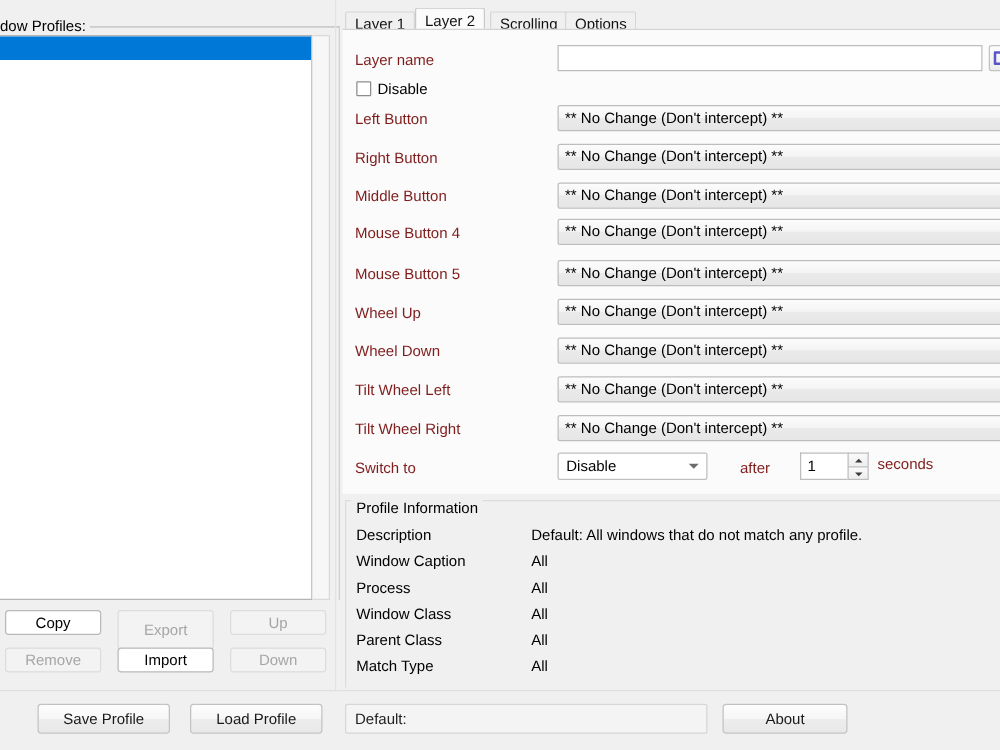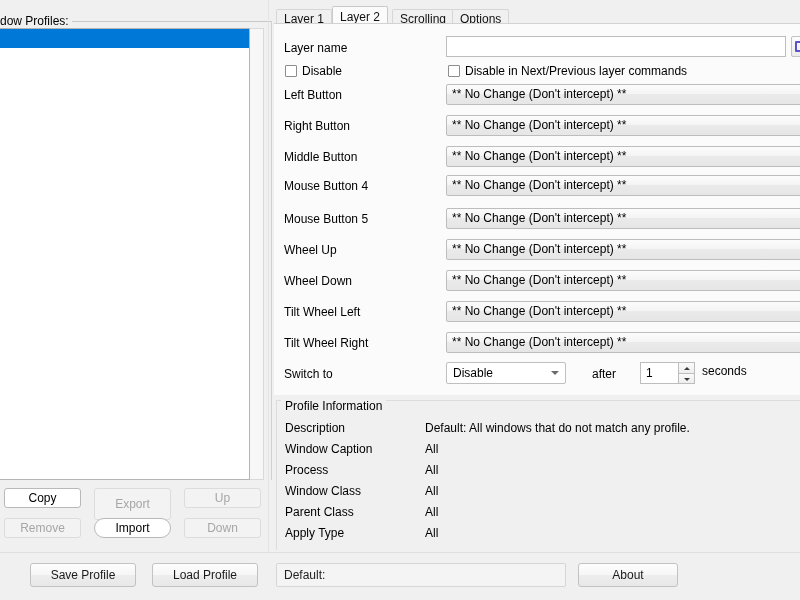--- a/index.html
+++ b/index.html
@@ -77,21 +77,21 @@
     top: 0px; height: 23px; line-height: 21px;
     background: #fbfbfb; border: 1px solid #c9c9c9; border-bottom: 1px solid #fbfbfb;
     font-weight: normal;
   }
   #tabpage {
     position: absolute; left: 4px; top: 23px; width: 532px; height: 372px;
     background: #fbfbfb; border-top: 1px solid #d2d2d2;
   }
 
   .f-label {
-    position: absolute; font-size: 12px; color: #000000; white-space: nowrap;
+    position: absolute; font-size: 12px; color: #7f1d1d; white-space: nowrap;
   }
 
   .combo {
     position: absolute; height: 21px;
     background: linear-gradient(to bottom, #fcfcfc 0%, #f4f4f4 48%, #eaeaea 50%, #e6e6e6 100%);
     border: 1px solid #bdbdbd; border-radius: 2px;
     font-size: 12px; color: #000;
     line-height: 19px; padding-left: 5px;
     white-space: nowrap; overflow: hidden;
   }
@@ -200,21 +200,21 @@
       <div class="profile-row selected"></div>
       <div class="profile-row"></div>
     </div>
     <div id="profiles-scroll-trough"></div>
 
     <div class="btn enabled" style="left:4px;  top:488px; width:77px; height:20px;">Copy</div>
     <div class="btn disabled" style="left:94px; top:488px; width:77px; height:32px;">Export</div>
     <div class="btn disabled" style="left:184px;top:488px; width:77px; height:20px;">Up</div>
 
     <div class="btn disabled" style="left:4px;  top:518px; width:77px; height:20px;">Remove</div>
-    <div class="btn enabled" style="left:94px; top:518px; width:77px; height:20px;border-radius:10px;">Import</div>
+    <div class="btn enabled" style="left:94px; top:518px; width:77px; height:20px;">Import</div>
     <div class="btn disabled" style="left:184px;top:518px; width:77px; height:20px;">Down</div>
   </div>
 
   <div id="pane-divider"></div>
 
   <div id="right-panel">
 
     <div id="tabstrip">
       <div class="tab" style="left:0px;">Layer 1</div>
       <div class="tab active" style="left:56px;">Layer 2</div>
@@ -229,24 +229,20 @@
   <input class="textbox" style="left: 446px; top: 36px; width: 340px;" type="text" value="">
   <div id="layername-browse">
     <span class="glyph"></span>
   </div>
 
   <div class="checkbox-wrap" style="left:285px; top:64px;">
     <span class="checkbox-box"></span>
     <span class="checkbox-label">Disable</span>
   </div>
 
-  <div class="checkbox-wrap" style="left:448px; top:64px;">
-    <span class="checkbox-box"></span>
-    <span class="checkbox-label">Disable in Next/Previous layer commands</span>
-  </div>
 
   <div class="f-label" style="left:284px; top:88px;">Left Button</div>
   <div class="combo" style="left:446px; top:84px; width:362px;">** No Change (Don't intercept) **</div>
 
   <div class="f-label" style="left:284px; top:119px;">Right Button</div>
   <div class="combo" style="left:446px; top:115px; width:362px;">** No Change (Don't intercept) **</div>
 
   <div class="f-label" style="left:284px; top:150px;">Middle Button</div>
   <div class="combo" style="left:446px; top:146px; width:362px;">** No Change (Don't intercept) **</div>
 
@@ -298,21 +294,21 @@
 
   <div class="pi-label" style="left:285px; top:463px;">Process</div>
   <div class="pi-value" style="left:425px; top:463px;">All</div>
 
   <div class="pi-label" style="left:285px; top:484px;">Window Class</div>
   <div class="pi-value" style="left:425px; top:484px;">All</div>
 
   <div class="pi-label" style="left:285px; top:505px;">Parent Class</div>
   <div class="pi-value" style="left:425px; top:505px;">All</div>
 
-  <div class="pi-label" style="left:285px; top:526px;">Apply Type</div>
+  <div class="pi-label" style="left:285px; top:526px;">Match Type</div>
   <div class="pi-value" style="left:425px; top:526px;">All</div>
 
   <div id="bottombar"></div>
 
   <div class="btn" style="left:30px;  top:563px; width:106px; height:24px;">Save Profile</div>
   <div class="btn" style="left:152px; top:563px; width:106px; height:24px;">Load Profile</div>
 
   <div id="profile-status">Default:</div>
 
   <div class="btn" style="left:578px; top:563px; width:100px; height:24px;text-align:center;">About</div>

